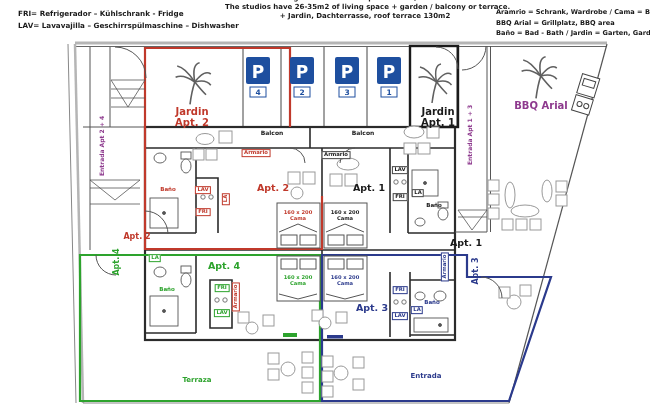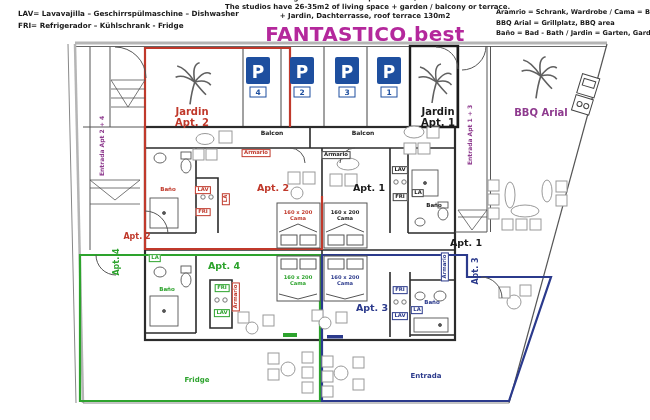--- a/index.html
+++ b/index.html
@@ -242,46 +242,45 @@
     </g>
     <g transform="translate(377,57)">
       <rect width="24" height="27" rx="2" fill="#1e4f9f"></rect>
       <text x="12" y="21" text-anchor="middle" font-size="17" font-weight="bold" fill="#fff">P</text>
       <rect x="4" y="30" width="16" height="10" fill="#fff" stroke="#1e4f9f"></rect>
       <text x="12" y="38" text-anchor="middle" font-size="7.5" font-weight="bold" fill="#1e4f9f">1</text>
     </g>
   </svg>
 
   <div class="abs" style="left:18px;top:8px">
+    <div class="hleg">FRI= Refrigerador – Kühlschrank - Fridge</div>
     <div class="hleg">LAV= Lavavajilla – Geschirrspülmaschine – Dishwasher</div>
-    <div class="hleg">FRI= Refrigerador – Kühlschrank - Fridge</div>
   </div>
 
   <div class="abs ctr" style="left:225px;top:-6px">
     <div class="tl">Die Studios verfügen über 26-35m2 plus Balkon, Garten oder Terrasse.</div>
     <div class="tl">The studios have 26-35m2 of living space + garden / balcony or terrace.</div>
     <div class="tl">+ Jardin, Dachterrasse, roof terrace 130m2</div>
-    <div class="brand">FANTASTICO.best</div>
   </div>
 
   <div class="abs" style="left:496px;top:7px">
     <div class="hleg2">Aramrio = Schrank, Wardrobe / Cama = Bett - Bed</div>
     <div class="hleg2">BBQ Arial = Grillplatz, BBQ area</div>
     <div class="hleg2">Baño = Bad -  Bath / Jardin = Garten, Garden</div>
   </div>
 
   <div class="lbl c2 s85" style="left:192px;top:118px">
     <div>Jardin</div>
     <div>Apt. 2</div>
   </div>
   <div class="lbl c1 s85" style="left:438px;top:118px">
     <div>Jardin</div>
     <div>Apt. 1</div>
   </div>
-  <div class="lbl pu s10" style="left:541px;top:113px">BBQ Arial</div>
+  <div class="lbl pu s10" style="left:541px;top:106px">BBQ Arial</div>
 
   <div class="lbl vert pu s6" style="left:102px;top:146px">Entrada Apt 2 + 4</div>
   <div class="lbl vert pu s6" style="left:470px;top:135px">Entrada Apt 1 + 3</div>
 
   <div class="lbl c1 s6" style="left:272px;top:133px">Balcon</div>
   <div class="lbl c1 s6" style="left:363px;top:133px">Balcon</div>
 
   <div class="lbl box b2 c2" style="left:256px;top:153px">Armario</div>
   <div class="lbl box c1" style="left:336px;top:155px">Armario</div>
   <div class="lbl boxv vert b2 c2" style="left:236px;top:297px">Armario</div>
@@ -327,16 +326,16 @@
   </div>
   <div class="lbl c4 s5" style="left:298px;top:281px">
     <div>160 x 200</div>
     <div>Cama</div>
   </div>
   <div class="lbl c3 s5" style="left:345px;top:281px">
     <div>160 x 200</div>
     <div>Cama</div>
   </div>
 
-  <div class="lbl c4 s7" style="left:197px;top:381px">Fridge</div>
+  <div class="lbl c4 s7" style="left:197px;top:381px">Terraza</div>
   <div class="lbl c3 s7" style="left:426px;top:377px">Entrada</div>
 
 </div>
 
 </body></html>

